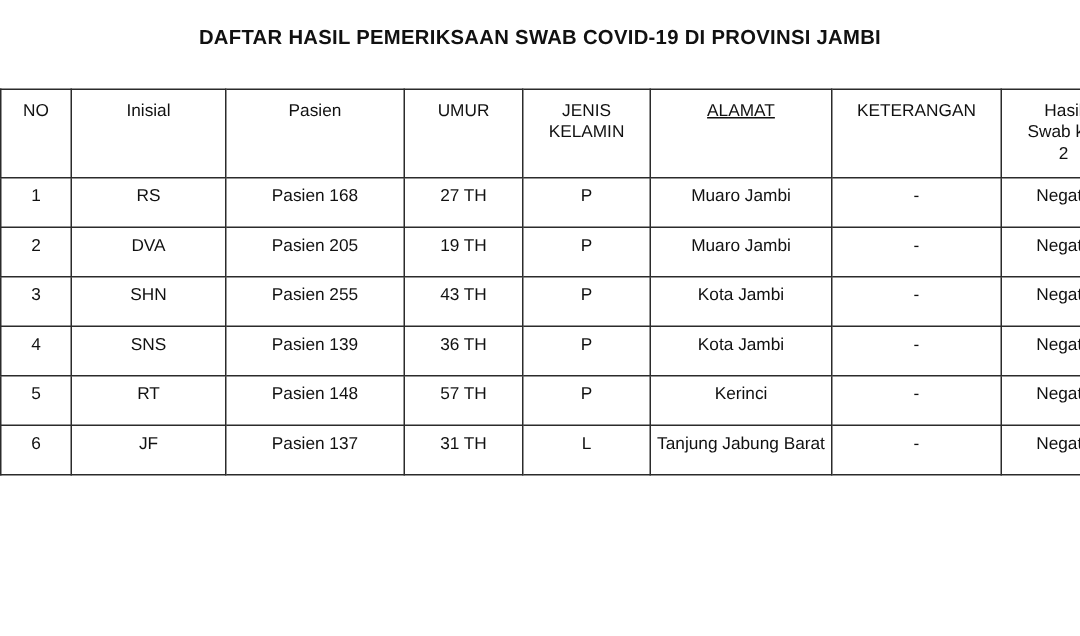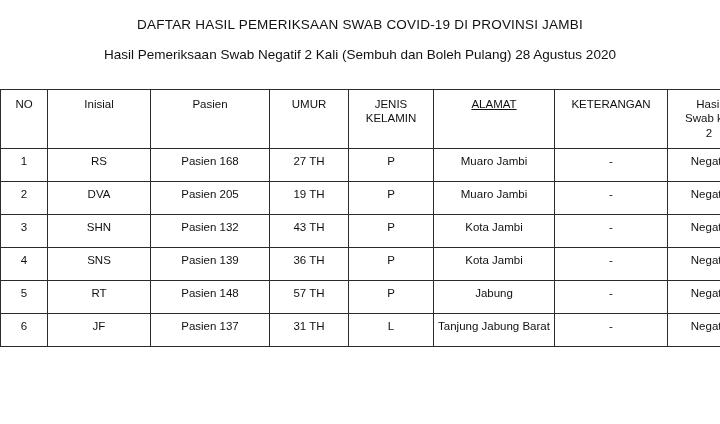--- a/index.html
+++ b/index.html
@@ -17,21 +17,21 @@
   .page {
     width: 720px;
     height: 424px;
     position: relative;
     box-sizing: border-box;
     padding: 0;
   }
   .title {
     text-align: center;
     font-size: 13.5px;
-    font-weight: normal;
+    font-weight: bold;
     letter-spacing: 0.2px;
     margin-top: 17px;
     color: #111;
   }
   .subtitle {
     text-align: center;
     font-size: 13.5px;
     font-weight: normal;
     margin-top: 15px;
     color: #111;
@@ -75,21 +75,20 @@
   thead td.col-alm { text-align: center; padding-left: 4px; text-decoration: underline; }
   tbody td.col-alm { text-align: left; }
   .hdr-2line { display: block; }
 </style>
 </head>
 <body>
 
 <div class="page">
 
   <div class="title">DAFTAR HASIL PEMERIKSAAN SWAB COVID-19 DI PROVINSI JAMBI</div>
-  <div class="subtitle">Hasil Pemeriksaan Swab Negatif 2 Kali (Sembuh dan Boleh Pulang) 28 Agustus 2020</div>
 
   <div class="table-wrap">
     <table class="swab">
       <thead>
         <tr>
           <td class="col-no">NO</td>
           <td class="col-ini">Inisial</td>
           <td class="col-pas">Pasien</td>
           <td class="col-umur">UMUR</td>
           <td class="col-jk">
@@ -122,21 +121,21 @@
           <td class="col-pas">Pasien 205</td>
           <td class="col-umur">19 TH</td>
           <td class="col-jk">P</td>
           <td class="col-alm">Muaro Jambi</td>
           <td class="col-ket">-</td>
           <td class="col-hasil">Negatif</td>
         </tr>
         <tr>
           <td class="col-no">3</td>
           <td class="col-ini">SHN</td>
-          <td class="col-pas">Pasien 132</td>
+          <td class="col-pas">Pasien 255</td>
           <td class="col-umur">43 TH</td>
           <td class="col-jk">P</td>
           <td class="col-alm">Kota Jambi</td>
           <td class="col-ket">-</td>
           <td class="col-hasil">Negatif</td>
         </tr>
         <tr>
           <td class="col-no">4</td>
           <td class="col-ini">SNS</td>
           <td class="col-pas">Pasien 139</td>
@@ -145,21 +144,21 @@
           <td class="col-alm">Kota Jambi</td>
           <td class="col-ket">-</td>
           <td class="col-hasil">Negatif</td>
         </tr>
         <tr>
           <td class="col-no">5</td>
           <td class="col-ini">RT</td>
           <td class="col-pas">Pasien 148</td>
           <td class="col-umur">57 TH</td>
           <td class="col-jk">P</td>
-          <td class="col-alm">Jabung</td>
+          <td class="col-alm">Kerinci</td>
           <td class="col-ket">-</td>
           <td class="col-hasil">Negatif</td>
         </tr>
         <tr>
           <td class="col-no">6</td>
           <td class="col-ini">JF</td>
           <td class="col-pas">Pasien 137</td>
           <td class="col-umur">31 TH</td>
           <td class="col-jk">L</td>
           <td class="col-alm">Tanjung Jabung Barat</td>

